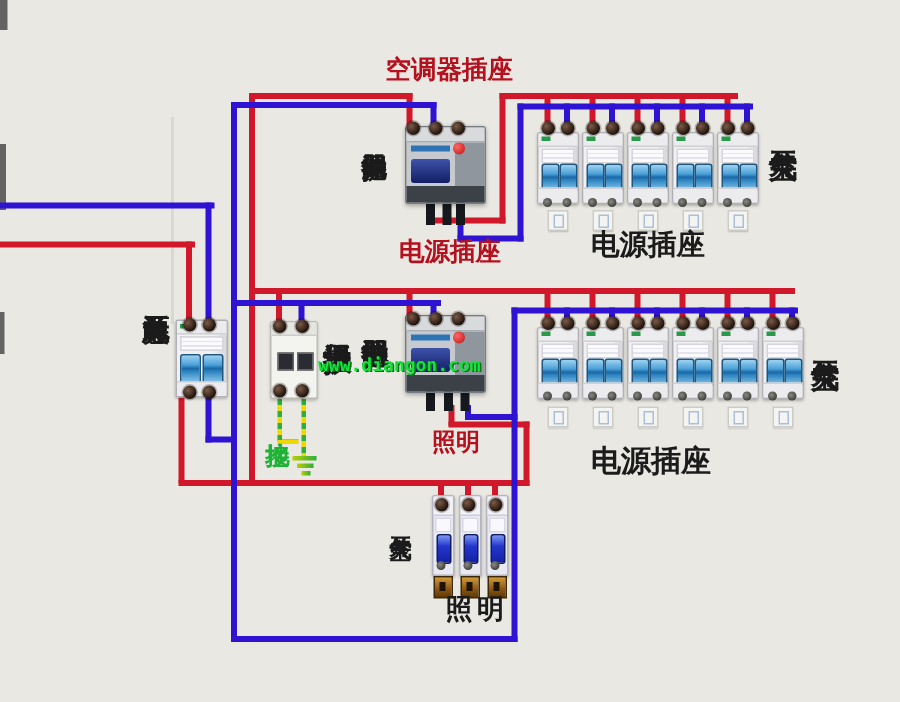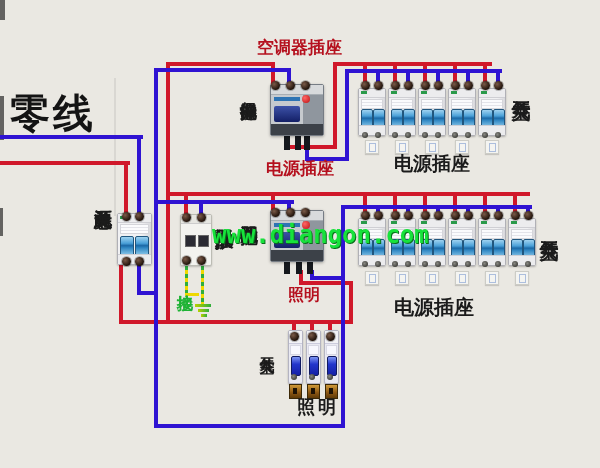--- a/index.html
+++ b/index.html
@@ -61,22 +61,22 @@
   .plate{position:absolute;width:12px;height:12px;background:#f4f4f1;border:1px solid #ccccc6;
          box-shadow:0 1px 1px rgba(0,0,0,.15);z-index:2}
   .plate:after{content:"";position:absolute;left:3px;top:2px;width:5px;height:7px;border:1px solid #9ab0d8;opacity:.8}
 
   .lab-h{position:absolute;font-weight:bold;white-space:nowrap;z-index:5;color:#1b1b1b;line-height:1.05}
   .lab-v{position:absolute;font-weight:bold;writing-mode:vertical-rl;text-orientation:upright;
          z-index:5;color:#1b1b1b;line-height:1}
   .big{font-size:40px;letter-spacing:3px;color:#141414}
   .redlab{color:#b5101e}
   .grnlab{color:#1fb335}
-  .wm{position:absolute;left:212px;top:221px;font-family:"DejaVu Sans Mono",monospace;font-weight:bold;
-      font-size:24px;color:#17e23b;text-shadow:1px 1px 0 #0a6e1c;z-index:9;white-space:nowrap}
+  .wm{position:absolute;left:212px;top:236px;font-family:"DejaVu Sans Mono",monospace;font-weight:bold;
+      font-size:12px;color:#17e23b;text-shadow:1px 1px 0 #0a6e1c;z-index:9;white-space:nowrap}
 </style>
 </head>
 <body>
 
 <div class="stage">
   <div class="art" style="left:0;top:0;width:5px;height:20px"></div>
   <div class="art" style="left:0;top:96px;width:4px;height:44px"></div>
   <div class="art" style="left:0;top:208px;width:3px;height:28px"></div>
   <div class="crease" style="left:114px;top:78px;width:2px;height:138px"></div>
 
@@ -349,21 +349,20 @@
       <div class="bk1" style="left: 324px; top: 330px;">
         <div class="cap"></div>
         <div class="lb"></div>
         <div class="tg"></div>
       </div>
       <div class="term" style="left: 326px; top: 332px; width: 9px; height: 9px;"></div>
       <div class="scr" style="left: 327px; top: 374px; width: 6px; height: 6px;"></div>
       <div class="amb" style="left: 325px; top: 384px; width: 11px; height: 13px;"></div>
     </div>
 
-  <div class="lab-h big" style="left:10px;top:92px">零线</div>
   <div class="lab-h redlab" style="left:257px;top:39px;font-size:17px">空调器插座</div>
   <div class="lab-v" style="left:240px;top:89px;font-size:17px">漏电保护器</div>
   <div class="lab-h redlab" style="left:266px;top:160px;font-size:17px">电源插座</div>
   <div class="lab-h" style="left:394px;top:154px;font-size:19px">电源插座</div>
   <div class="lab-v" style="left:512px;top:86px;font-size:19px">空气开关</div>
   <div class="lab-v" style="left:94px;top:196px;font-size:18px">电源总开关</div>
   <div class="lab-v" style="left:215px;top:214px;font-size:19px">浪涌保护器</div>
   <div class="lab-v" style="left:240px;top:212px;font-size:18px">漏电保护器</div>
   <div class="lab-v grnlab" style="left:177px;top:282px;font-size:16px">接地</div>
   <div class="lab-h redlab" style="left:288px;top:287px;font-size:16px">照明</div>

